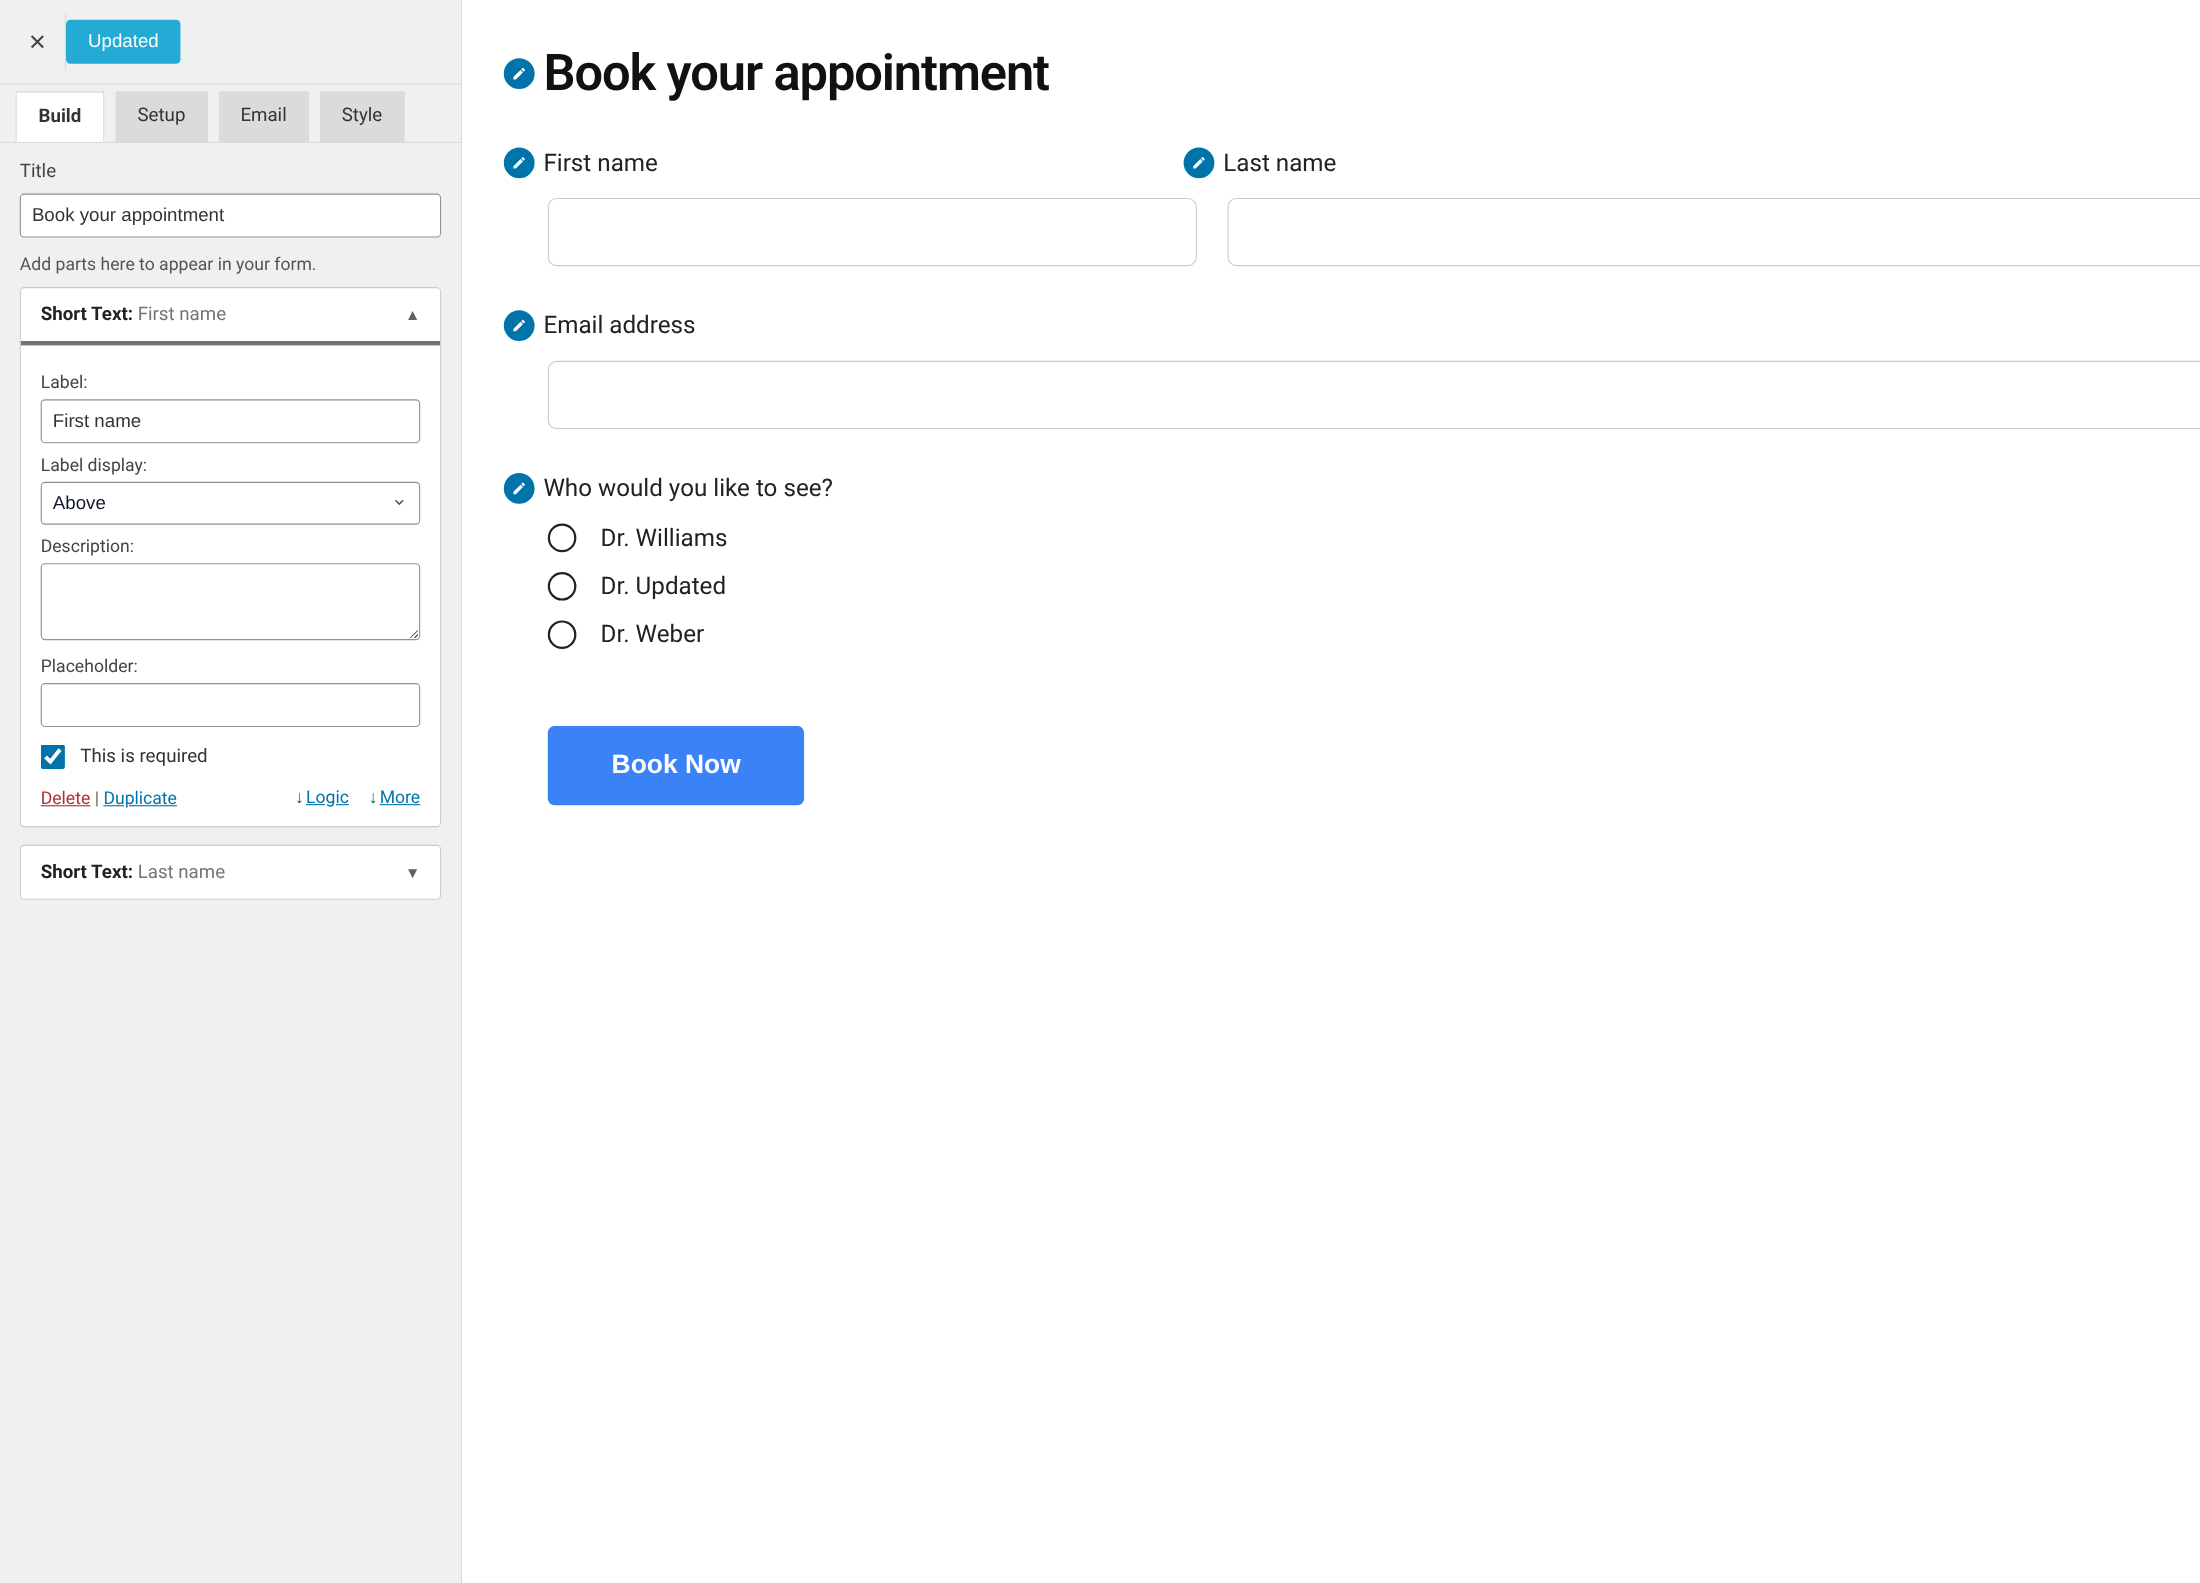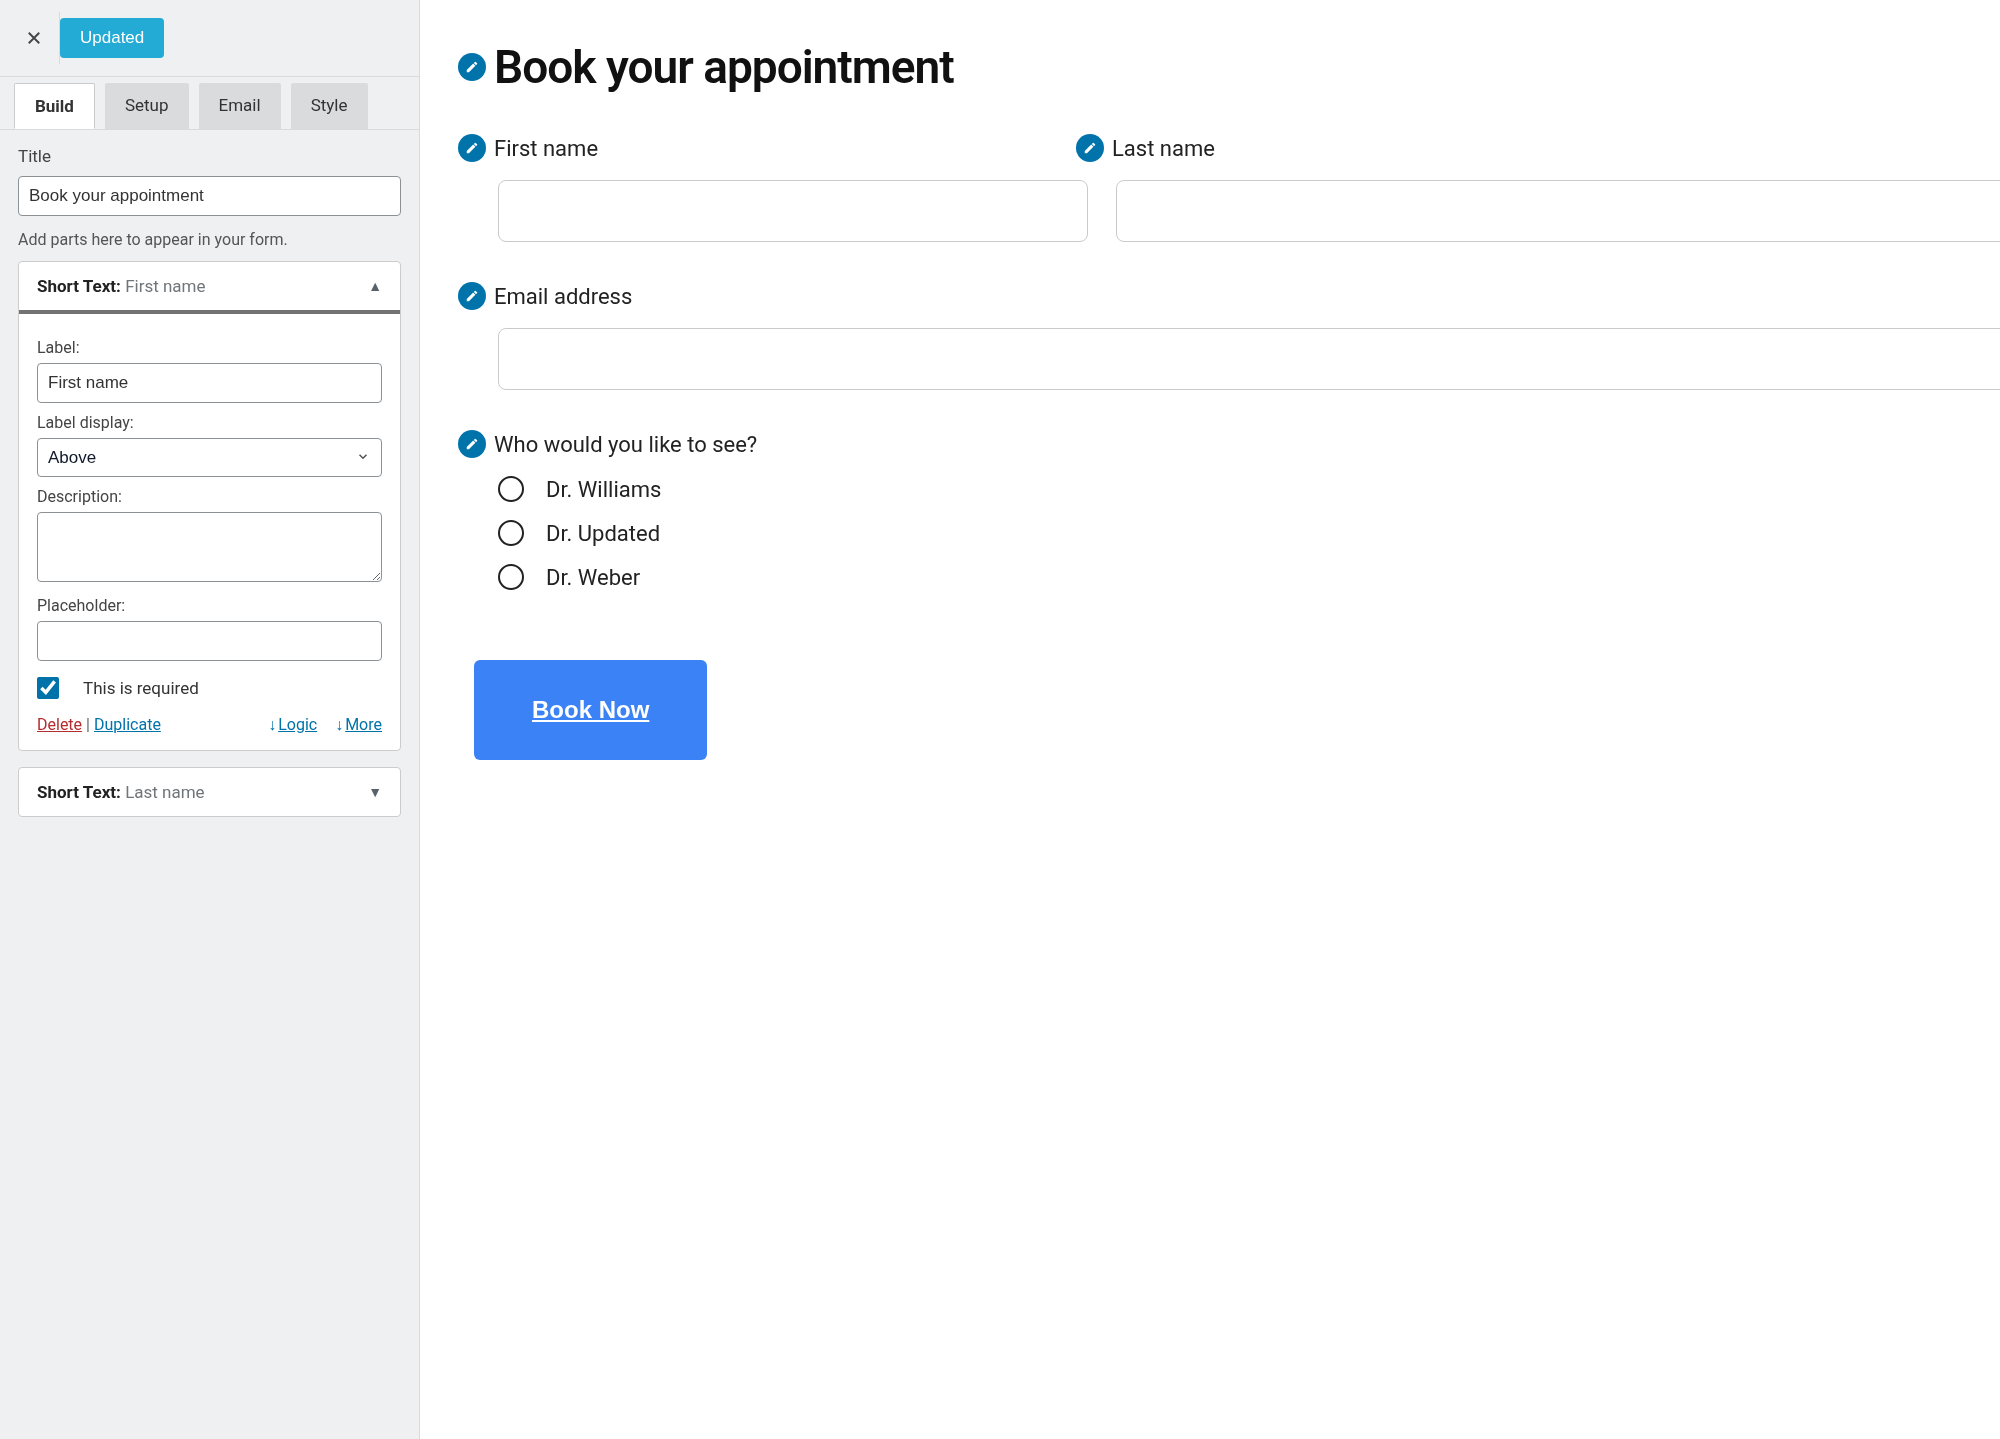--- a/index.html
+++ b/index.html
@@ -149,21 +149,21 @@
     pointer-events: none;
     color: #555;
   }
   textarea.field-input {
     height: 70px;
     resize: both;
   }
   .req-row {
     display: flex;
     align-items: center;
-    gap: 24px;
+    gap: 14px;
     margin-top: 16px;
   }
   .req-row input[type="checkbox"] {
     width: 22px;
     height: 22px;
     accent-color: #0073aa;
   }
   .req-row span { font-size: 17px; color: #333; }
   .part-footer {
     display: flex;
@@ -249,31 +249,30 @@
     cursor: pointer;
   }
   .radio-circle {
     width: 26px;
     height: 26px;
     border: 2.5px solid #222;
     border-radius: 50%;
   }
   .radio-item span { font-size: 22px; color: #222; }
   .submit-btn {
-    margin-left: 16px;
+    margin-left: 40px;
     margin-top: 30px;
     background: #3b82f6;
     color: #fff;
     border: none;
     border-radius: 6px;
-    padding: 36px 58px;
+    padding: 22px 58px;
     font-size: 24px;
     font-weight: 700;
     cursor: pointer;
-    text-decoration: underline;
   }
 </style>
 </head>
 <body>
 
 <div class="sidebar">
 
   <div class="sidebar-top">
     <div class="close-box">
       <svg viewBox="0 0 24 24" fill="none">

